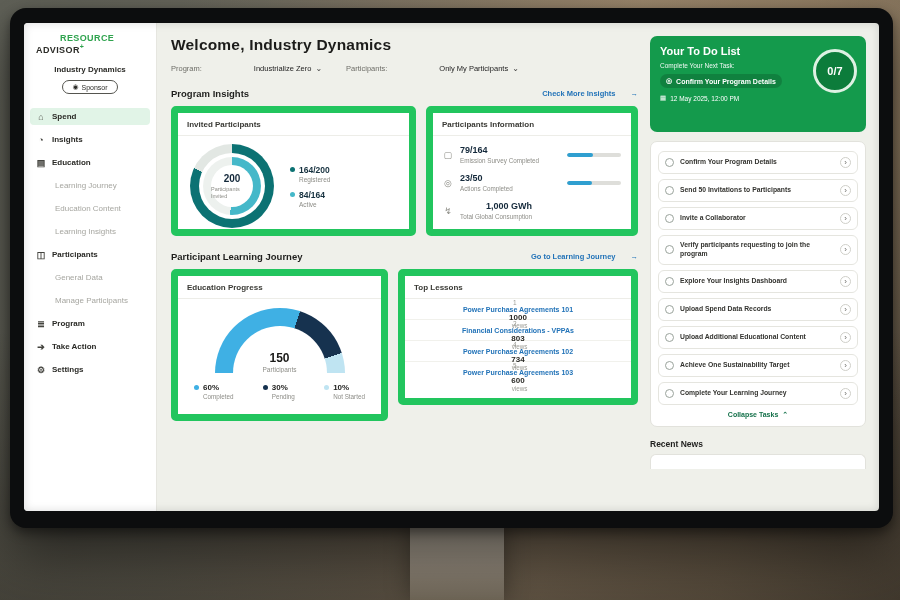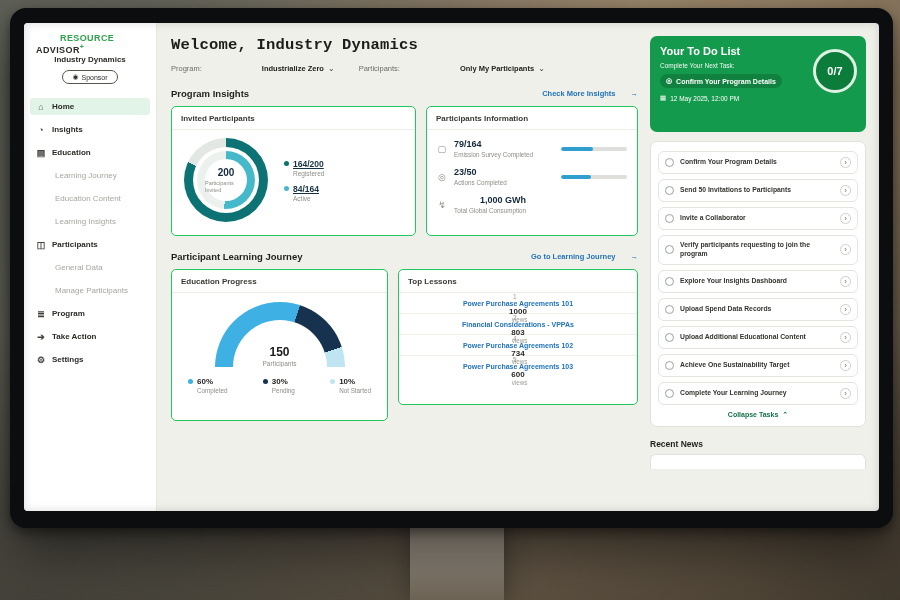--- a/index.html
+++ b/index.html
@@ -24,61 +24,61 @@
   .screen{position:absolute;left:14px;top:15px;width:855px;height:488px;
     background:#eff0ea;border-radius:4px;overflow:hidden;}
   .screen::after{content:"";position:absolute;inset:0;pointer-events:none;
     box-shadow:inset 0 0 10px rgba(0,0,0,0.14);}
 
   
   .sidebar{position:absolute;left:0;top:0;width:133px;height:100%;background:#fff;
     border-right:1px solid #e6e6e0;}
   .logo{padding:10px 0 0 12px;font-size:9px;font-weight:700;letter-spacing:.4px;}
   .logo .g{color:#2fa34e;padding-left:24px;} .logo .d{color:#2c2c28;} .logo .p{color:#2fa34e;font-size:7px;vertical-align:super;}
-  .org{margin-top:0;text-align:center;font-size:8px;font-weight:700;color:#2a2a26;}
+  .org{margin-top:10px;text-align:center;font-size:8px;font-weight:700;color:#2a2a26;}
   .sponsor{margin:6px auto 0;width:fit-content;display:flex;align-items:center;gap:3px;
     border:1px solid #55554f;border-radius:9px;padding:2px 9px;font-size:7px;color:#2c2c28;cursor:pointer;}
   .sponsor .ic{font-size:7px;color:#2c2c28;}
   .nav{padding:14px 6px 0 6px;}
   .nav-item{display:flex;align-items:center;gap:6px;height:17px;padding:0 6px;margin-bottom:6px;
     border-radius:4px;font-size:8px;font-weight:700;color:#2a2a26;cursor:pointer;}
   .nav-item .nav-icon{width:10px;text-align:center;font-size:9px;color:#44443f;}
   .nav-item.sub{padding-left:25px;color:#a6a6a0;font-weight:400;}
   .nav-item.active{background:#e1f4e7;}
 
   
   .main{position:absolute;left:133px;top:0;width:493px;height:100%;padding:13px 12px 0 14px;}
-  .welcome{font-size:15.5px;font-weight:700;color:#1c1c1a;letter-spacing:.2px;font-family:Liberation Mono, monospace;}
+  .welcome{font-size:15.5px;font-weight:700;color:#1c1c1a;letter-spacing:.2px;}
   .filters{display:flex;gap:24px;margin-top:10px;font-size:7.5px;color:#6d6d67;align-items:center;}
   .filter{display:flex;align-items:center;cursor:pointer;}
-  .filter .val{font-weight:700;color:#222;margin-left:12px;padding-left:48px;}
+  .filter .val{font-weight:400;color:#222;margin-left:4px;padding-left:48px;}
   .filter .chev{font-size:8px;color:#444;margin-left:4px;line-height:6px;}
   .section-row{display:flex;justify-content:space-between;align-items:center;margin-top:15px;}
   .section-title{font-size:9.5px;font-weight:700;color:#1f1f1d;}
   .section-link{display:flex;align-items:center;gap:15px;font-size:7.5px;font-weight:700;color:#2273b8;cursor:pointer;}
   .cards{display:flex;gap:10px;margin-top:7px;}
-  .card{background:#fff;border:1px solid #22c55e;border-radius:5px;}
+  .card{background:#fff;border:7px solid #22c55e;border-radius:5px;}
   .card-title{font-size:8px;font-weight:700;color:#3a3a35;padding:7px 9px 6px;border-bottom:1px solid #ededE8;}
 
   
   .card-a{width:245px;height:130px;}
   .card-a .body{display:flex;align-items:center;padding:8px 8px 0 12px;}
   .donut{width:84px;height:84px;position:relative;flex:none;}
   .d-outer{position:absolute;inset:0;border-radius:50%;background:#e2e7e3;}
   .d-outer-hole{position:absolute;inset:9px;border-radius:50%;background:#fff;}
   .d-inner{position:absolute;inset:13px;border-radius:50%;background:#edf1ee;}
   .d-inner-hole{position:absolute;inset:21px;border-radius:50%;background:#fff;}
   .d-center{position:absolute;inset:21px;display:flex;flex-direction:column;align-items:center;justify-content:center;text-align:left;}
   .d-center .val{font-size:10px;font-weight:700;color:#13283a;}
   .d-center .lbl{font-size:5.5px;color:#8d8d87;margin-top:2px;line-height:1.25;}
   .d-legend{margin-left:16px;}
   .leg-entry{margin:7px 0;}
   .leg-line{display:flex;align-items:center;gap:4px;}
   .dot{width:5px;height:5px;border-radius:50%;flex:none;}
-  .leg-val{font-size:8.5px;font-weight:700;color:#16313f;text-decoration:underline;}
+  .leg-val{font-size:8.5px;font-weight:700;color:#16313f;}
   .leg-lbl{font-size:6.5px;color:#8d8d87;margin-left:9px;margin-top:1px;}
 
   
   .card-b{flex:1;height:130px;}
   .stat{display:flex;align-items:center;gap:7px;padding:0 10px;margin-top:9px;}
   .stat .ic{font-size:9px;color:#8a8a83;width:10px;text-align:center;flex:none;}
   .stat .txt{width:100px;}
   .stat .val{font-size:9px;font-weight:700;color:#13283a;}
   .stat .lbl{font-size:6.3px;color:#8d8d87;margin-top:2px;}
   .bar{flex:1;height:4px;border-radius:2px;background:#dededa;overflow:hidden;}
@@ -147,21 +147,21 @@
           <span class="d">ADVISOR</span><span class="p">+</span>
         </div>
         <div class="org">Industry Dynamics</div>
         <div class="sponsor">
           <span class="ic">◉</span>
           <span>Sponsor</span>
         </div>
         <div class="nav">
           <div class="nav-item active">
             <span class="nav-icon">⌂</span>
-            <span>Home</span>
+            <span>Spend</span>
           </div>
           <div class="nav-item">
             <span class="nav-icon">◔</span>
             <span>Insights</span>
           </div>
           <div class="nav-item">
             <span class="nav-icon">▤</span>
             <span>Education</span>
           </div>
           <div class="nav-item sub">

